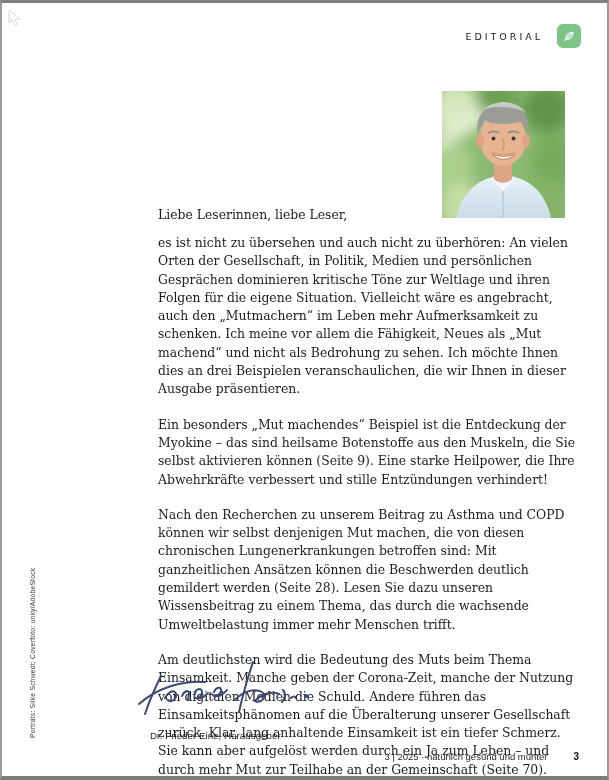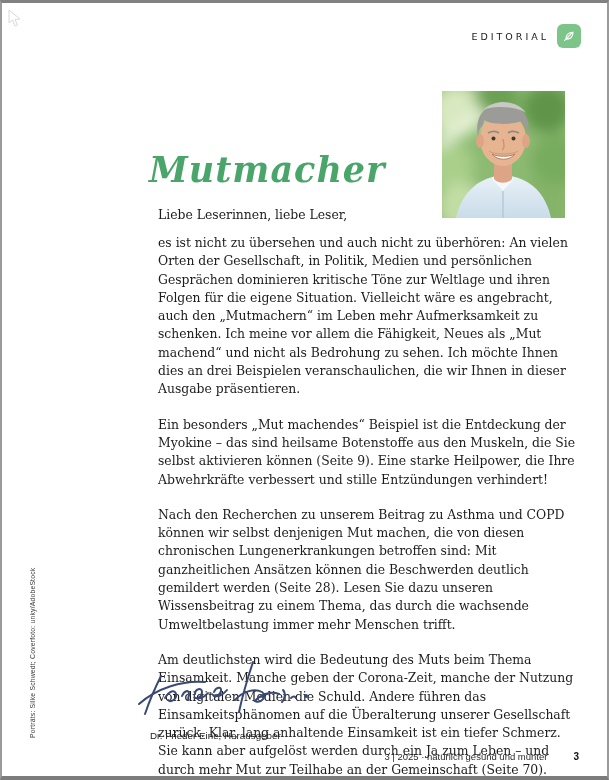--- a/index.html
+++ b/index.html
@@ -11,21 +11,21 @@
     border-style:solid;
     border-color:#818181 #9a9a9a #7c7c7c #9a9a9a;
     border-width:3px 2px 4px 2px;
     overflow:hidden;
     font-family:"DejaVu Serif", serif;
     color:#1c1c1c;
   }
   
   .edit-row{
     position:absolute;top:21px;right:26px;
-    display:flex;align-items:center;gap:8px;
+    display:flex;align-items:center;gap:14px;
   }
   .edit-label{
     font-family:"DejaVu Sans", sans-serif;
     font-size:9.5px;letter-spacing:3px;font-weight:500;color:#191919;
   }
   .leaf-badge{
     width:24px;height:24px;border-radius:6px;background:#7cc488;
     display:flex;align-items:center;justify-content:center;
   }
   
@@ -137,21 +137,20 @@
       <circle cx="51.5" cy="47.5" r="2" fill="#3e3a36"></circle>
       <circle cx="71.5" cy="47.5" r="2" fill="#3e3a36"></circle>
 
       <path d="M61 48 C62 54 63 57 60 59" stroke="#c9946f" stroke-width="1.4" fill="none"></path>
 
       <path d="M50 63 C55 70 68 70 73 63 C68 66 55 66 50 63 Z" fill="#ffffff" stroke="#b17d5c" stroke-width="1"></path>
       <path d="M47 60 C52 64 71 64 76 60" stroke="#b17d5c" stroke-width="0.8" fill="none" opacity="0.6"></path>
     </svg>
   </div>
 
-  <div class="title">Mutmacher</div>
 
   <div class="greeting">Liebe Leserinnen, liebe Leser,</div>
 
   <div class="body-col">
     <p>es ist nicht zu übersehen und auch nicht zu überhören: An vielen Orten der Gesellschaft, in Politik, Medien und persönlichen Gesprächen dominieren kritische Töne zur Weltlage und ihren Folgen für die eigene Situation. Vielleicht wäre es angebracht, auch den „Mut­machern“ im Leben mehr Aufmerksamkeit zu schenken. Ich meine vor allem die Fähig­keit, Neues als „Mut machend“ und nicht als Bedrohung zu sehen. Ich möchte Ihnen dies an drei Beispielen veranschaulichen, die wir Ihnen in dieser Ausgabe präsentieren.</p>
     <p>Ein besonders „Mut machendes“ Beispiel ist die Entdeckung der Myokine – das sind heilsame Botenstoffe aus den Muskeln, die Sie selbst aktivieren können (Seite 9). Eine starke Heilpower, die Ihre Abwehrkräfte verbessert und stille Entzündungen verhindert!</p>
     <p>Nach den Recherchen zu unserem Beitrag zu Asthma und COPD können wir selbst denjenigen Mut machen, die von diesen chronischen Lungenerkrankungen betroffen sind: Mit ganzheitlichen Ansätzen können die Beschwerden deutlich gemildert werden (Seite 28). Lesen Sie dazu unseren Wissensbeitrag zu einem Thema, das durch die wachsende Umweltbelastung immer mehr Menschen trifft.</p>
     <p>Am deutlichsten wird die Bedeutung des Muts beim Thema Einsamkeit. Manche geben der Corona-Zeit, manche der Nutzung von digitalen Medien die Schuld. Andere führen das Einsamkeitsphänomen auf die Überalterung unserer Gesellschaft zurück. Klar, lang anhaltende Einsamkeit ist ein tiefer Schmerz. Sie kann aber aufgelöst werden durch ein Ja zum Leben – und durch mehr Mut zur Teilhabe an der Gemeinschaft (Seite 70).</p>
 
   </div>

